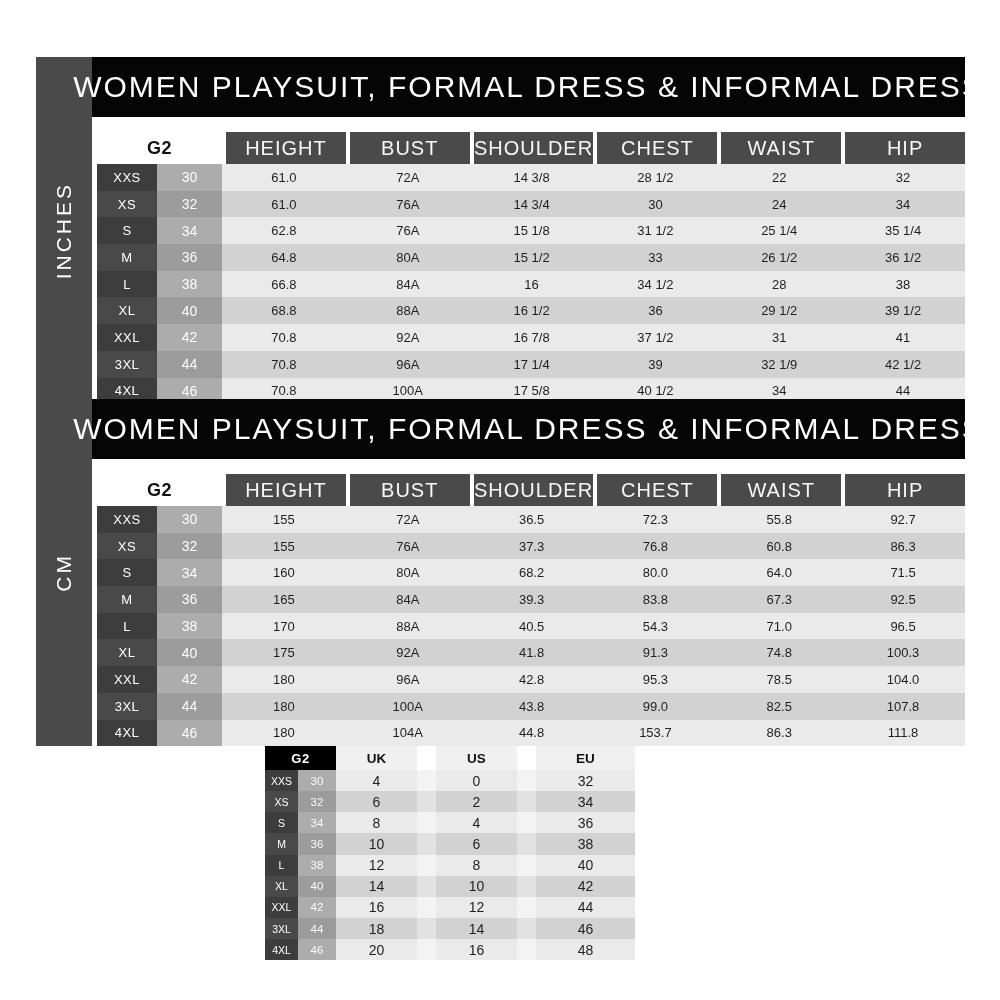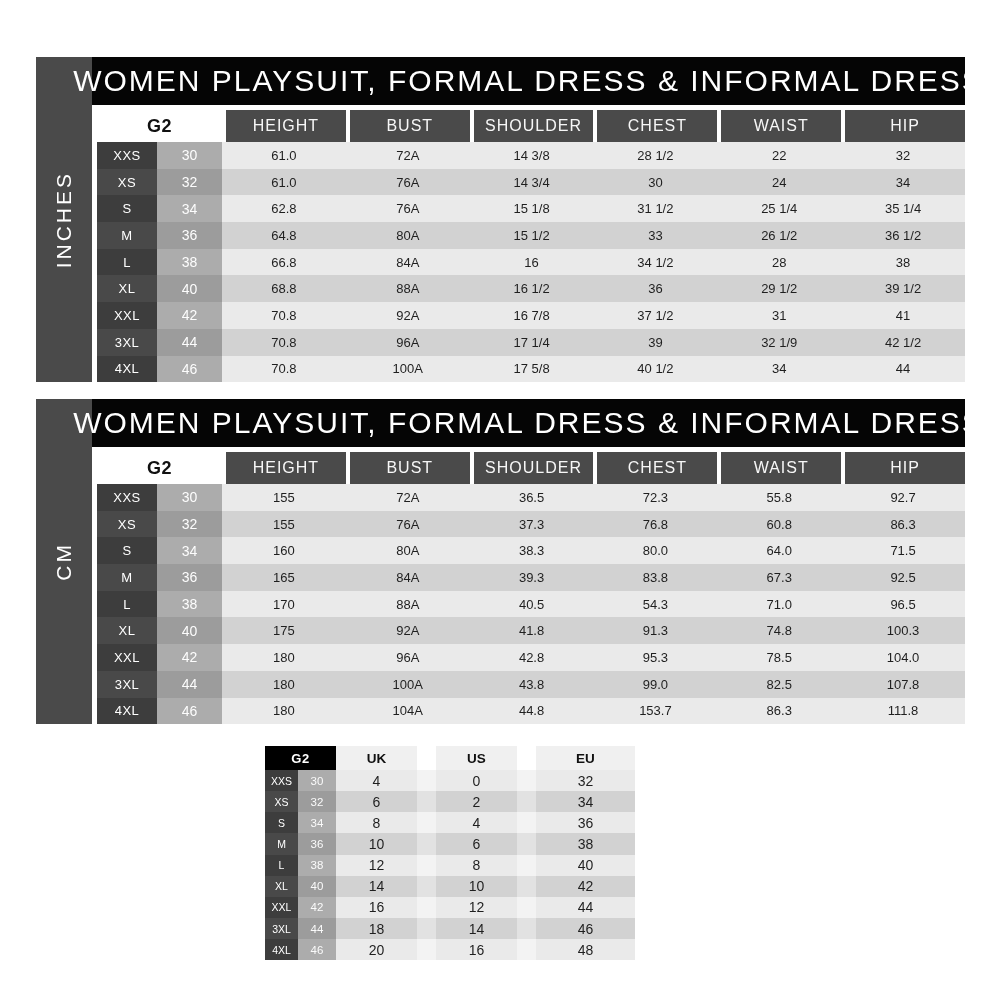--- a/index.html
+++ b/index.html
@@ -17,34 +17,34 @@
   .side{
     width:56px;flex:none;background:#4a4a4a;
     display:flex;align-items:center;justify-content:center;
   }
   .side .vtext{
     writing-mode:vertical-rl;transform:rotate(180deg);
     color:#ffffff;font-size:21px;letter-spacing:3px;font-weight:400;
   }
   .main{width:873px;flex:none;}
   .title{
-    height:48px;background:#050505;margin-bottom:5px;
+    height:60px;background:#050505;margin-bottom:15px;
     display:flex;align-items:center;justify-content:center;
     color:#ffffff;font-size:30px;letter-spacing:2px;font-weight:400;white-space:nowrap;
   }
   .headrow{display:flex;height:32px;margin-left:5px;}
   .g2cell{
     width:125px;flex:none;background:#ffffff;color:#111111;
     display:flex;align-items:center;justify-content:center;
     font-size:18px;font-weight:600;letter-spacing:.5px;
   }
   .colhead{
     flex:1;margin-left:4px;background:#4a4a4a;color:#f7f7f7;
     display:flex;align-items:center;justify-content:center;
-    font-size:16px;letter-spacing:1px;font-weight:400;
+    font-size:20px;letter-spacing:1px;font-weight:400;
   }
   .tbody{margin-left:5px;}
   .trow{display:flex;height:26.7px;}
   .lbl{
     width:60px;flex:none;color:#ffffff;font-size:13px;letter-spacing:.5px;
     display:flex;align-items:center;justify-content:center;
   }
   .num{
     width:65px;flex:none;color:#fdfdfd;font-size:14px;
     display:flex;align-items:center;justify-content:center;
@@ -251,21 +251,21 @@
           <div class="val">37.3</div>
           <div class="val">76.8</div>
           <div class="val">60.8</div>
           <div class="val">86.3</div>
         </div>
         <div class="trow">
           <div class="lbl">S</div>
           <div class="num">34</div>
           <div class="val">160</div>
           <div class="val">80A</div>
-          <div class="val">38.3</div>
+          <div class="val">68.2</div>
           <div class="val">80.0</div>
           <div class="val">64.0</div>
           <div class="val">71.5</div>
         </div>
         <div class="trow">
           <div class="lbl">M</div>
           <div class="num">36</div>
           <div class="val">165</div>
           <div class="val">84A</div>
           <div class="val">39.3</div>

